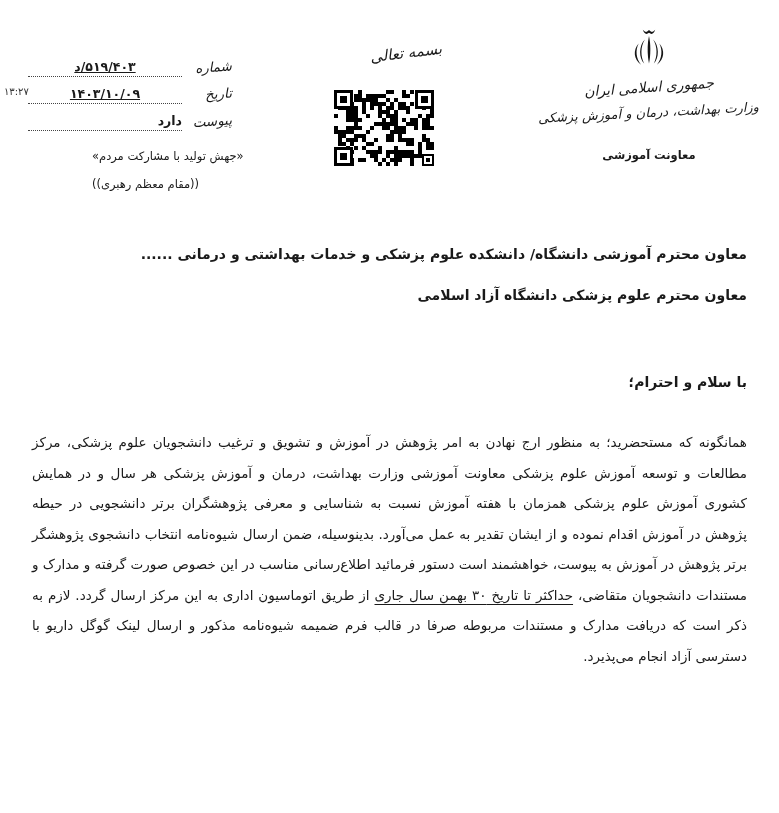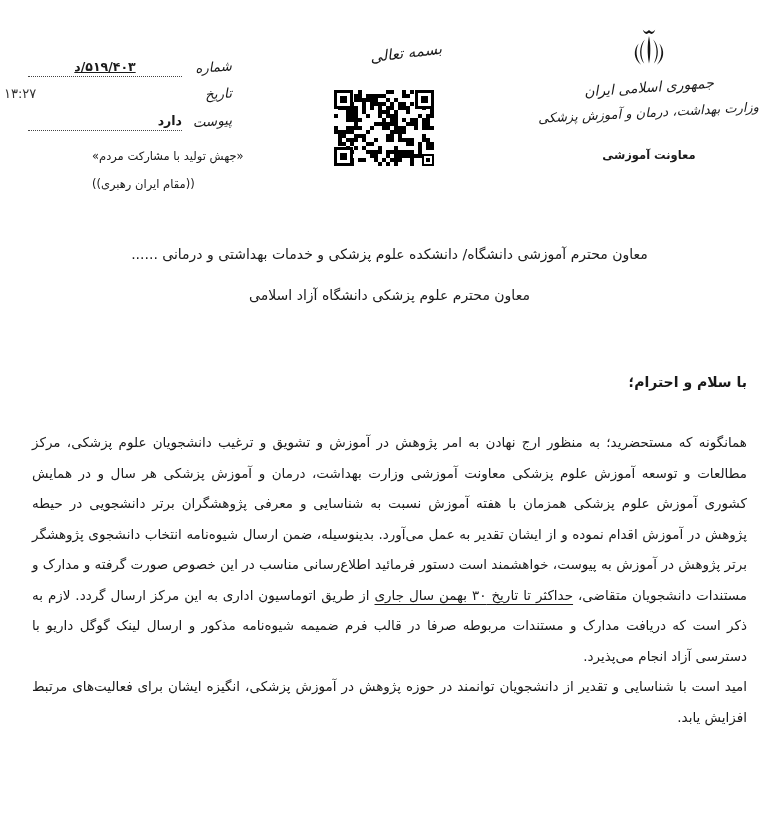--- a/index.html
+++ b/index.html
@@ -1,20 +1,20 @@
 <!DOCTYPE html>
 <html lang="fa"><head>
 <meta charset="utf-8">
 <style>
   html,body{margin:0;padding:0;background:#ffffff;}
   .page{position:relative;width:779px;height:813px;background:#fff;overflow:hidden;
         font-family:"DejaVu Sans",sans-serif;color:#1a1a1a;}
 
   
-  .fax-time{position:absolute;left:4px;top:86px;font-size:13px;color:#333;letter-spacing:1px;}
+  .fax-time{position:absolute;left:4px;top:86px;font-size:10px;color:#333;letter-spacing:1px;}
 
   
   .meta{position:absolute;top:50px;left:28px;width:204px;direction:rtl;}
   .meta-row{display:flex;align-items:flex-end;gap:6px;height:27px;}
   .meta-label{font-style:italic;font-size:13.5px;flex:0 0 44px;transform:rotate(-4deg) translateY(-2px);}
   .meta-value{flex:1;border-bottom:1.6px dotted #444;text-align:center;font-weight:bold;
               font-size:12.5px;line-height:17px;padding-bottom:1px;}
   .meta-row.attach .meta-value{text-align:right;}
   .ltro{direction:ltr;unicode-bidi:bidi-override;display:inline-block;text-decoration:underline;}
 
@@ -39,22 +39,22 @@
 
   
   .letterhead{position:absolute;top:26px;right:20px;width:220px;text-align:center;direction:rtl;}
   .emblem{display:block;margin:0 auto 3px auto;}
   .lh-callig1{font-style:italic;font-size:14px;line-height:25px;transform:rotate(-4deg);}
   .lh-callig2{font-style:italic;font-size:13px;line-height:25px;transform:rotate(-3deg);white-space:nowrap;}
   .lh-deputy{font-weight:bold;font-size:11.5px;line-height:20px;margin-top:20px;}
   .lh-center{font-weight:bold;font-size:12px;line-height:20px;}
 
   
-  .recipients{position:absolute;top:234px;right:32px;left:32px;direction:rtl;text-align:center;
-              font-weight:normal;font-size:14px;line-height:41px;}
+  .recipients{position:absolute;top:234px;right:32px;left:32px;direction:rtl;text-align:right;
+              font-weight:bold;font-size:14px;line-height:41px;}
 
   
   .salutation{position:absolute;top:374px;right:32px;direction:rtl;font-weight:bold;font-size:14px;}
 
   
   .letter-body{position:absolute;top:427px;right:32px;left:32px;direction:rtl;
                text-align:justify;font-size:13.5px;line-height:30.5px;}
   .letter-body p{margin:0;}
   .u{text-decoration:underline;text-underline-offset:4px;}
 </style>
@@ -65,30 +65,31 @@
 
   <div class="fax-time">۱۳:۲۷</div>
 
   <div class="meta">
     <div class="meta-row">
       <span class="meta-label">شماره</span>
       <span class="meta-value"><span class="ltro">د/۵۱۹/۴۰۳</span></span>
     </div>
     <div class="meta-row">
       <span class="meta-label">تاریخ</span>
+      <span class="meta-value"><span class="ltro">۱۴۰۳/۱۰/۰۹</span></span>
     </div>
     <div class="meta-row attach">
       <span class="meta-label">پیوست</span>
       <span class="meta-value">دارد</span>
     </div>
   </div>
 
   <div class="slogan">
     <div>«جهش تولید با مشارکت مردم»</div>
-    <div>((مقام ایران رهبری))</div>
+    <div>((مقام معظم رهبری))</div>
   </div>
 
   <div class="besmele">بسمه تعالی</div>
 
   <div class="qr">
     <div class="qr-cells">
         <i class="f"></i>
         <i></i>
         <i class="f"></i>
         <i class="f"></i>
@@ -588,16 +589,15 @@
 
   <div class="recipients">
     <div>معاون محترم آموزشی دانشگاه/ دانشکده علوم پزشکی و خدمات بهداشتی و درمانی ......</div>
     <div>معاون محترم علوم پزشکی دانشگاه آزاد اسلامی</div>
   </div>
 
   <div class="salutation">با سلام و احترام؛</div>
 
   <div class="letter-body">
     <p><span>همانگونه که مستحضرید؛ به منظور ارج نهادن به امر پژوهش در آموزش و تشویق و ترغیب دانشجویان علوم پزشکی، مرکز مطالعات و توسعه آموزش علوم پزشکی معاونت آموزشی وزارت بهداشت، درمان و آموزش پزشکی هر سال و در همایش کشوری آموزش علوم پزشکی همزمان با هفته آموزش نسبت به شناسایی و معرفی پژوهشگران برتر دانشجویی در حیطه پژوهش در آموزش اقدام نموده و از ایشان تقدیر به عمل می‌آورد. بدینوسیله، ضمن ارسال شیوه‌نامه انتخاب دانشجوی پژوهشگر برتر پژوهش در آموزش به پیوست، خواهشمند است دستور فرمائید اطلاع‌رسانی مناسب در این خصوص صورت گرفته و مدارک و مستندات دانشجویان متقاضی، </span><span class="u">حداکثر تا تاریخ ۳۰ بهمن سال جاری</span><span> از طریق اتوماسیون اداری به این مرکز ارسال گردد. لازم به ذکر است که دریافت مدارک و مستندات مربوطه صرفا در قالب فرم ضمیمه شیوه‌نامه مذکور و ارسال لینک گوگل داریو با دسترسی آزاد انجام می‌پذیرد.</span></p>
-    <p><span>امید است با شناسایی و تقدیر از دانشجویان توانمند در حوزه پژوهش در آموزش پزشکی، انگیزه ایشان برای فعالیت‌های مرتبط افزایش یابد.</span></p>
   </div>
 
 </div>
 
 </body></html>

